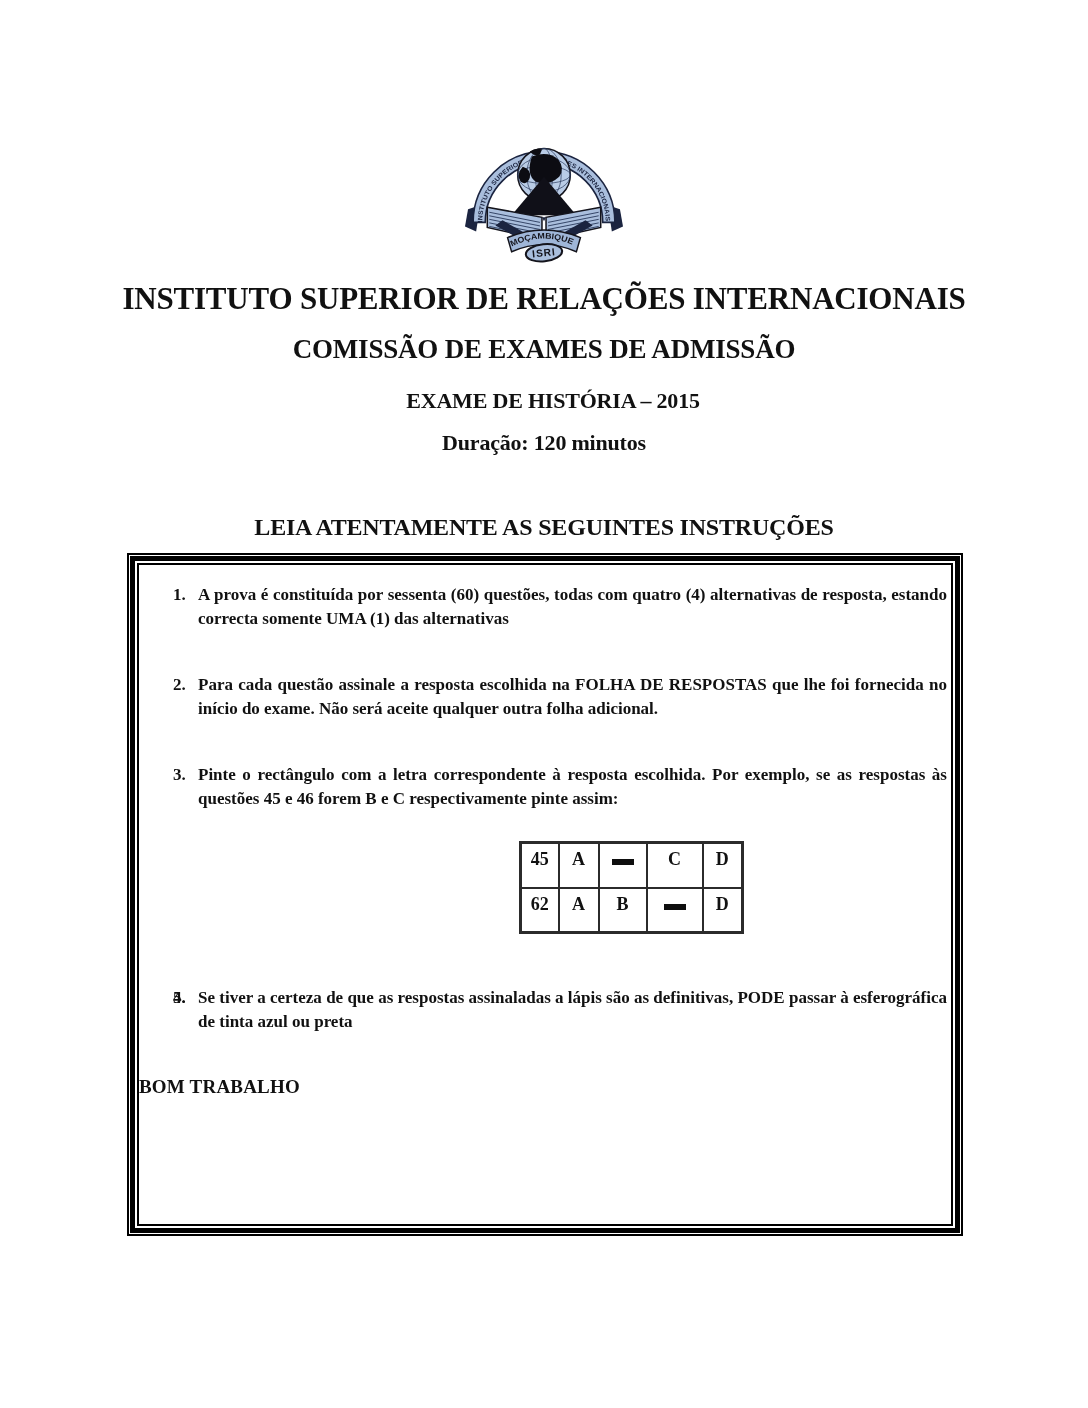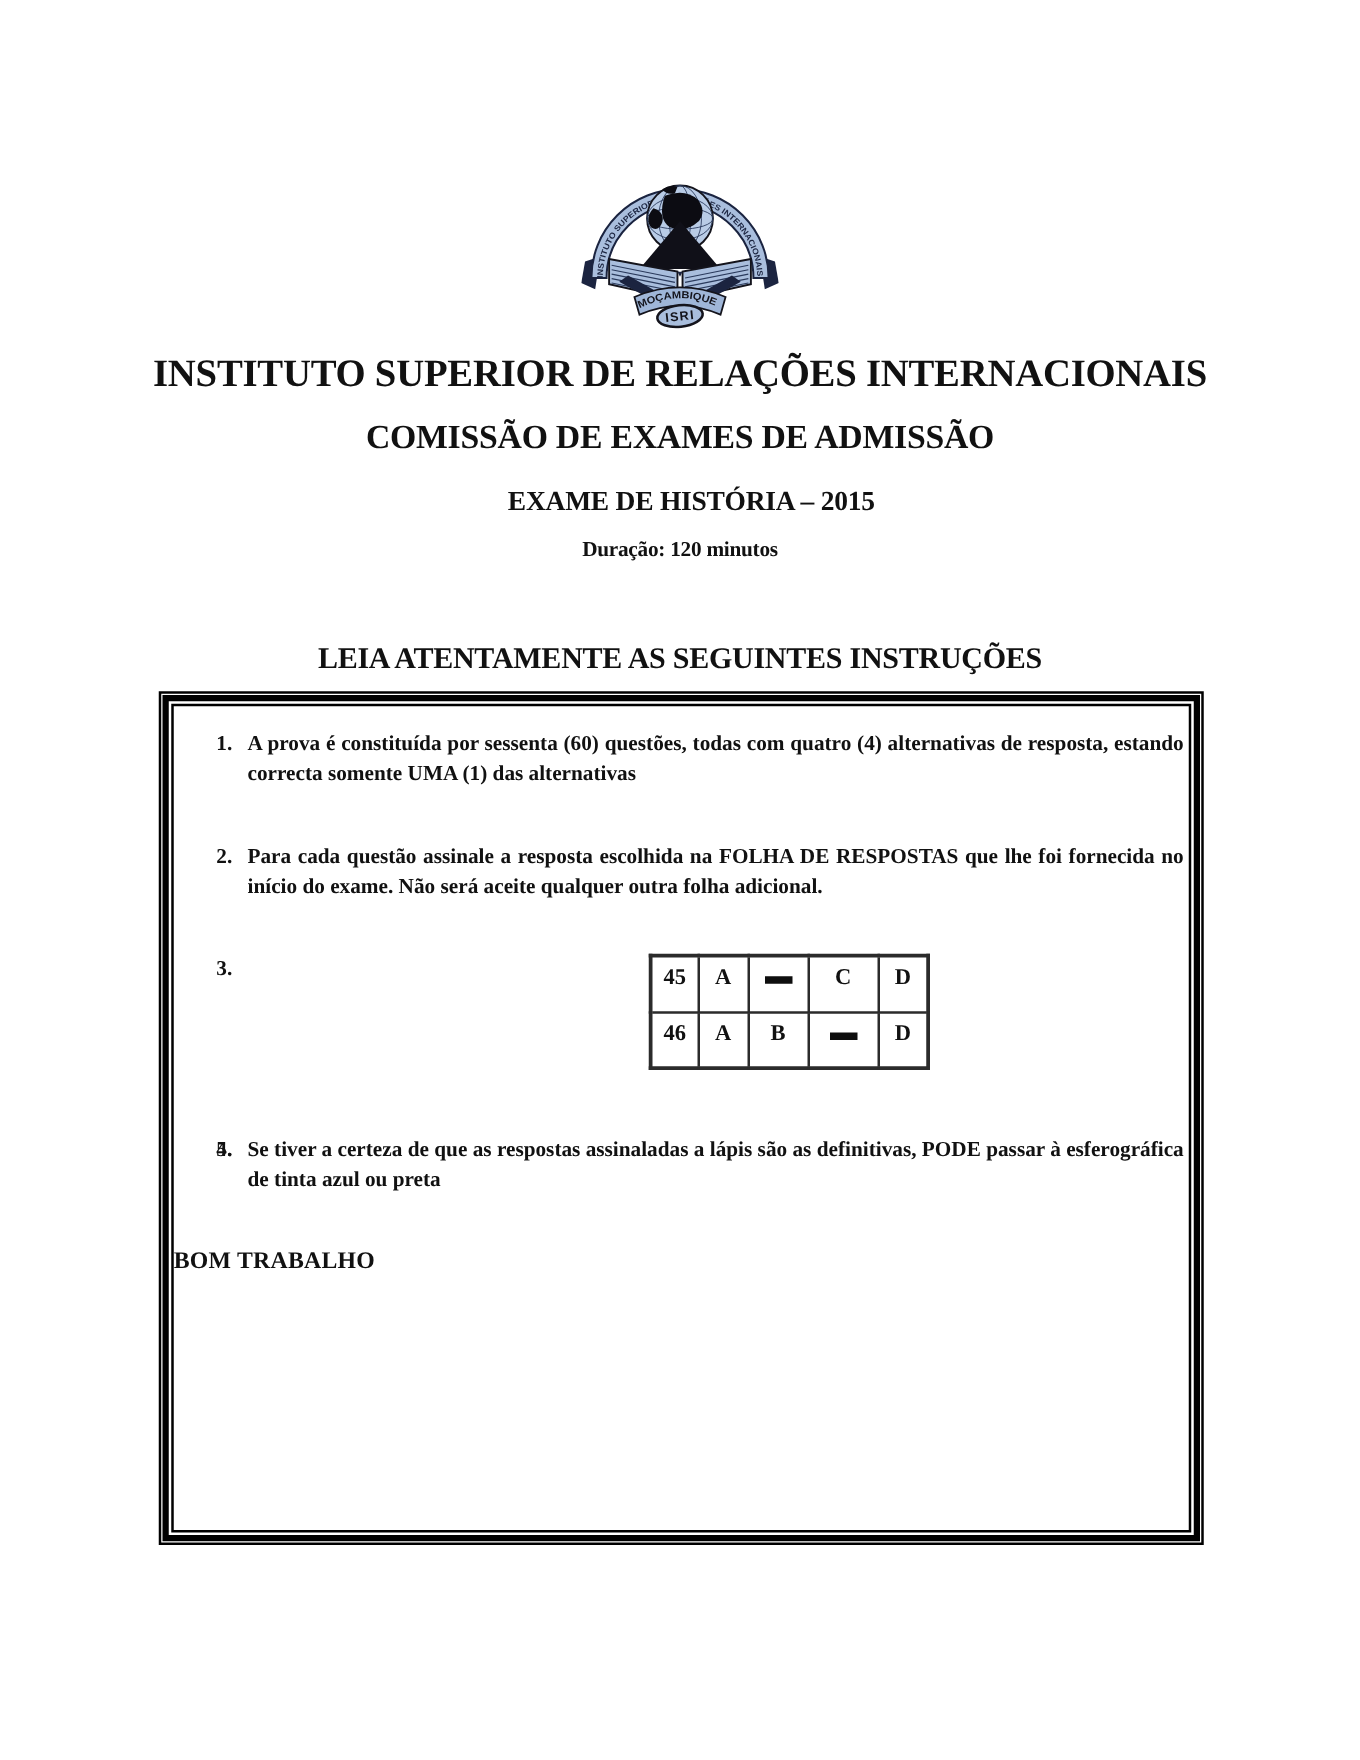--- a/index.html
+++ b/index.html
@@ -16,21 +16,21 @@
   .logo-wrap {
     position: absolute; top: 123px; left: 50%;
     transform: translateX(-50%);
     width: 158px; height: 140px;
   }
 
   .t-center { position: absolute; left: 0; right: 0; text-align: center; font-weight: bold; letter-spacing: -0.2px; }
   .institution { top: 281px; font-size: 31px; }
   .commission  { top: 334px; font-size: 27px; }
   .exam-title  { top: 388px; font-size: 22px; padding-left: 18px; }
-  .duration    { top: 430px; font-size: 17px; }
+  .duration    { top: 430px; font-size: 22px; }
   .leia        { top: 514px; font-size: 24px; }
 
   .box {
     position: absolute; top: 553px; left: 127px;
     width: 836px; height: 683px;
     border: 2px solid #000; padding: 1px;
     background: #fff;
   }
   .box-mid  { width: 100%; height: 100%; border: 5px solid #000; padding: 2px; }
   .box-inner{ width: 100%; height: 100%; border: 2px solid #000; padding: 18px 4px 0 0; overflow: hidden; }
@@ -134,34 +134,35 @@
           <span>A prova é constituída por sessenta (60) questões, todas com quatro (4) alternativas de resposta, estando correcta somente UMA (1) das alternativas</span>
         </div>
 
         <div class="instr-item">
           <span class="instr-num">2.</span>
           <span>Para cada questão assinale a resposta escolhida na FOLHA DE RESPOSTAS que lhe foi fornecida no início do exame. Não será aceite qualquer outra folha adicional.</span>
         </div>
 
         <div class="instr-item before-table">
           <span class="instr-num">3.</span>
+          <span>Pinte o rectângulo com a letra correspondente à resposta escolhida. Por exemplo, se as respostas às questões 45 e 46 forem B e C respectivamente pinte assim:</span>
         </div>
 
         <div class="table-wrap">
           <table class="answers">
             <tbody>
                 <tr>
               <td class="qcol c1">45</td>
               <td class="c2">A</td>
               <td class="c3"><span class="bar"></span></td>
               <td class="c4">C</td>
               <td class="c5">D</td>
             </tr>
             <tr>
-              <td class="qcol c1">46</td>
+              <td class="qcol c1">62</td>
               <td class="c2">A</td>
               <td class="c3">B</td>
               <td class="c4"><span class="bar"></span></td>
               <td class="c5">D</td>
             </tr>
           </tbody>
             </table>
         </div>
 
         <div class="instr-item">

